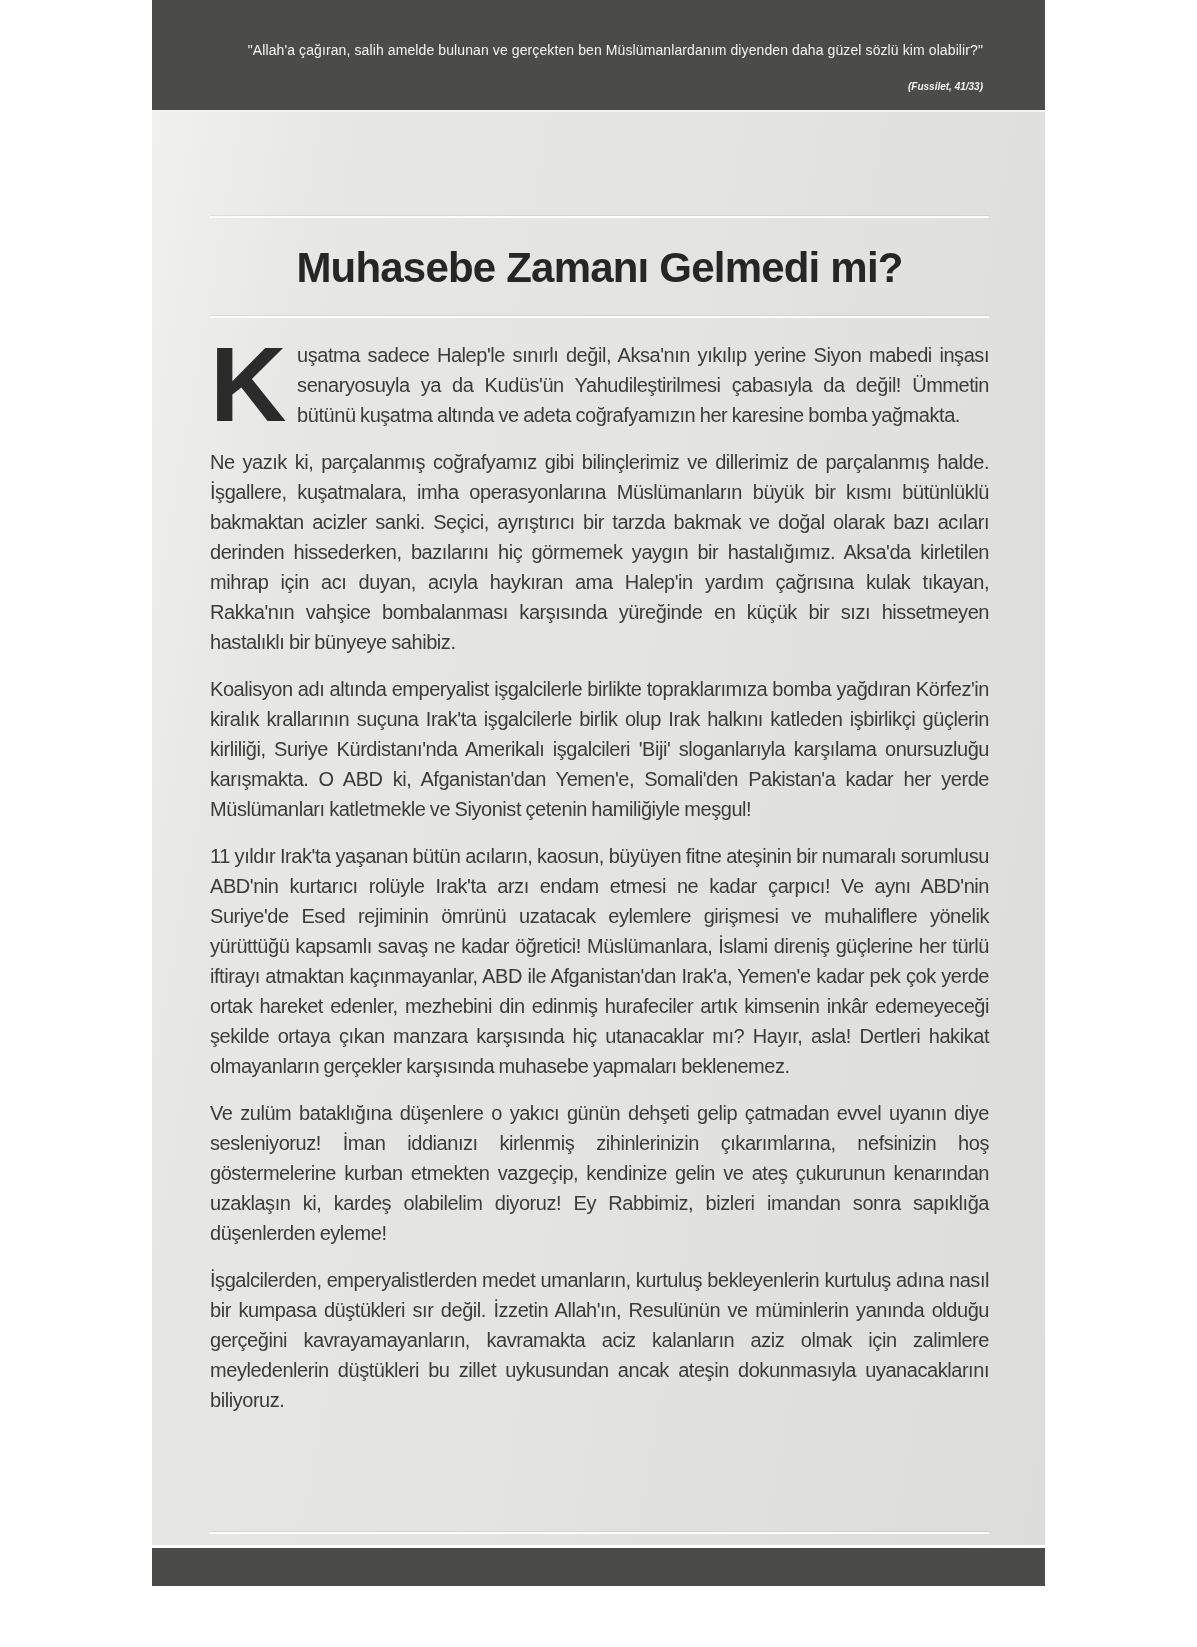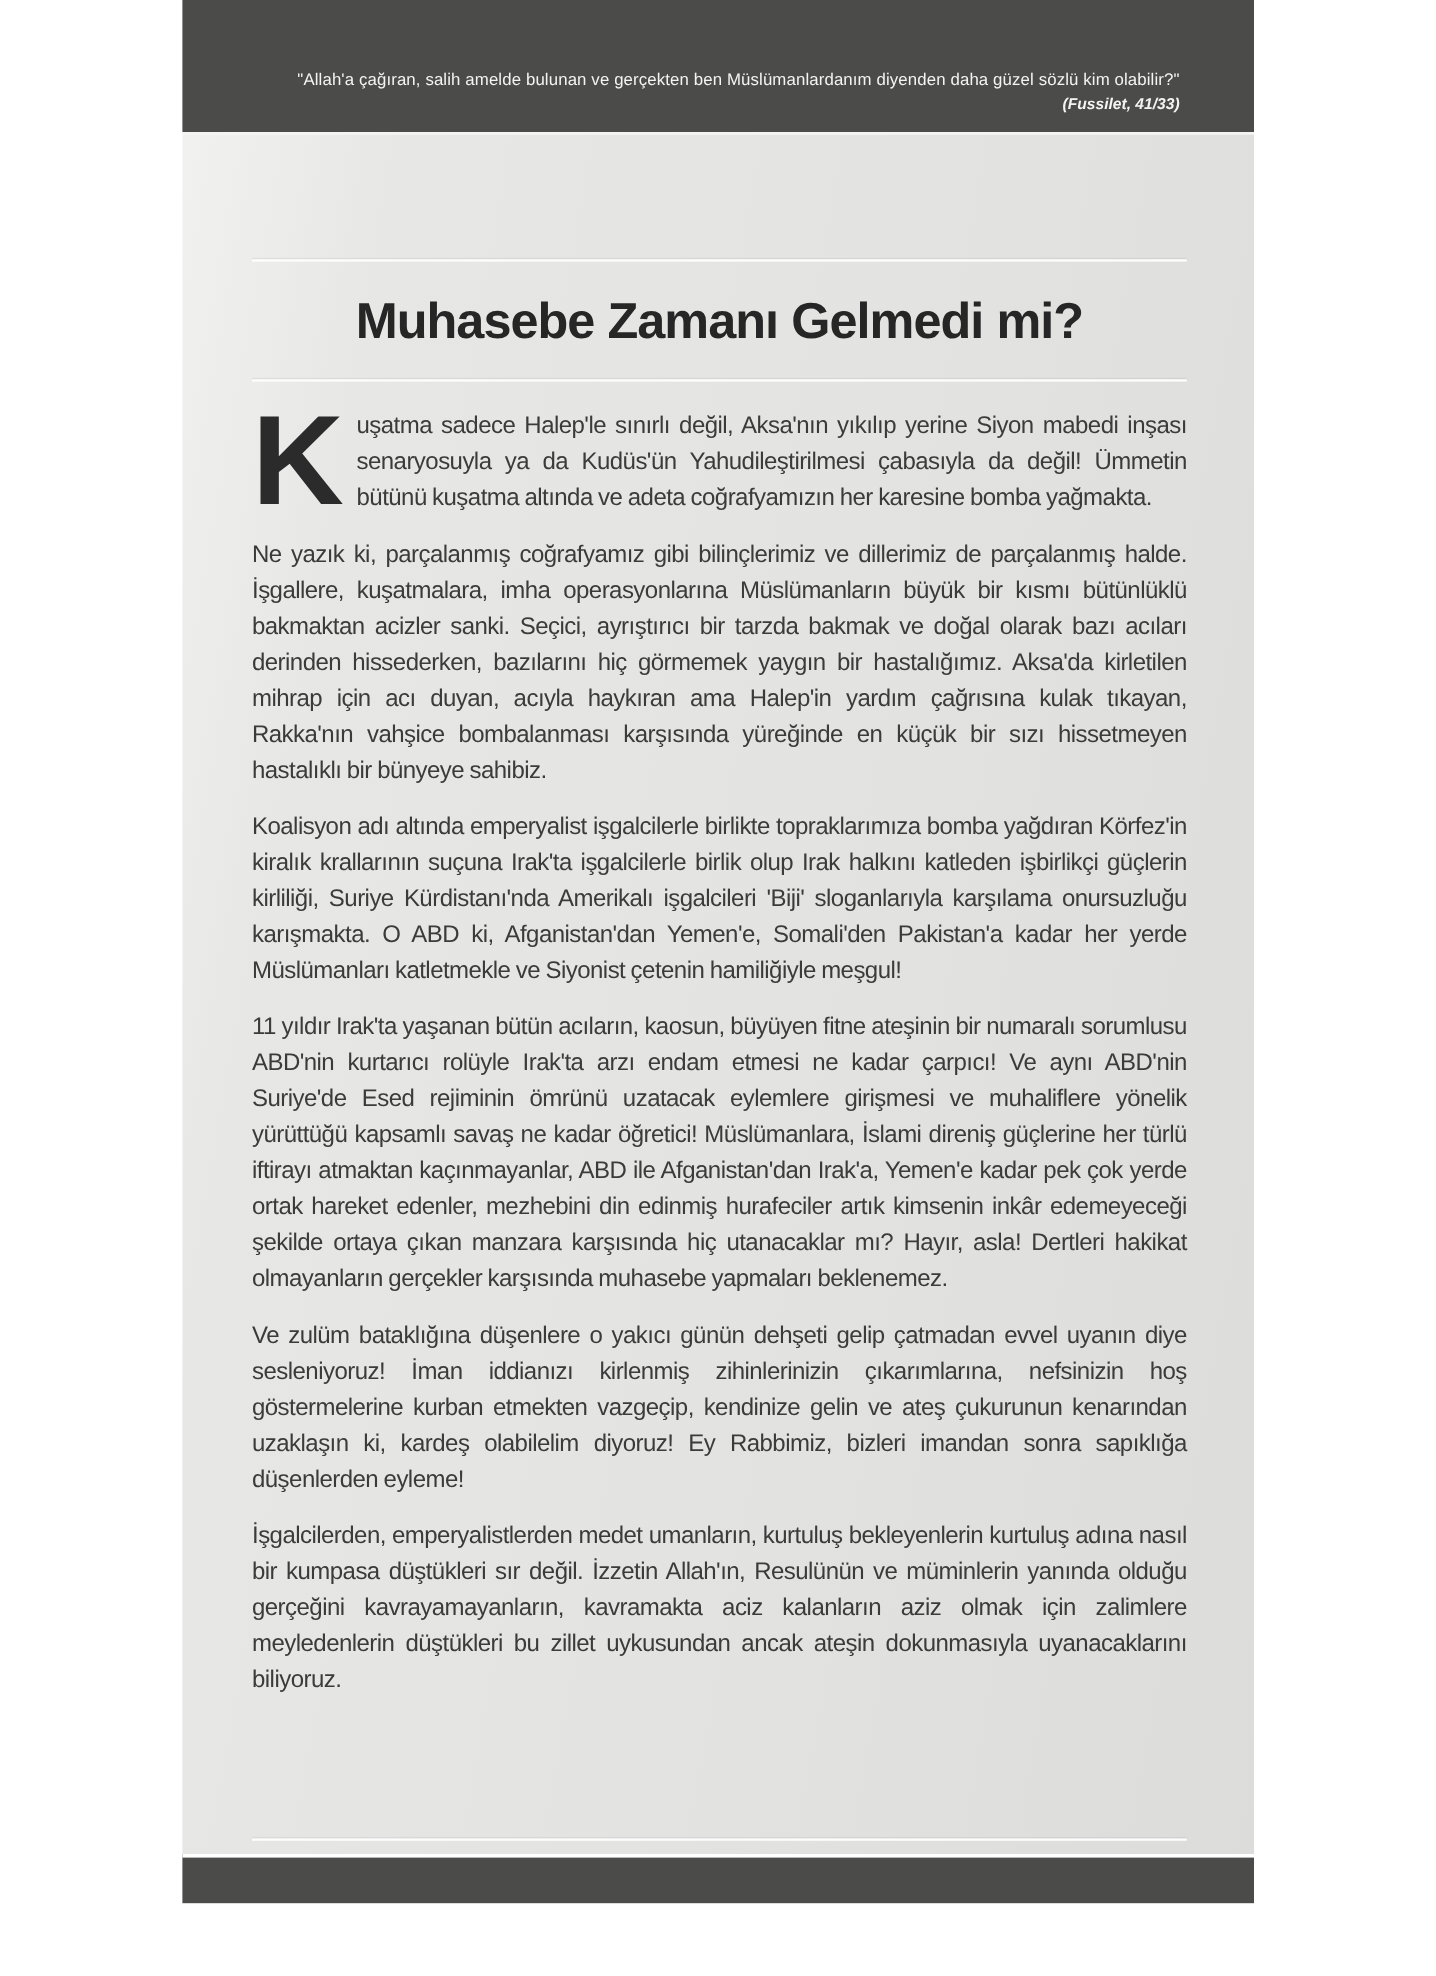--- a/index.html
+++ b/index.html
@@ -29,24 +29,25 @@
     text-align: right;
   }
   .quote {
     color: #f4f4f3;
     font-size: 14px;
     line-height: 21px;
     letter-spacing: 0.1px;
   }
   .attr {
     color: #f4f4f3;
-    font-size: 13px;
+    font-size: 10px;
     line-height: 20px;
     font-weight: bold;
     font-style: italic;
+    margin-top: 16px;
   }
   
   .content {
     position: relative;
     height: 1435px;
     box-sizing: border-box;
     padding: 0 56px 0 58px;
     overflow: hidden;
     border-top: 2px solid #f4f4f3;
     background: linear-gradient(100deg, #f1f1f0 0%, #e7e7e6 16%, #e3e3e2 55%, #dcdcdb 100%);

